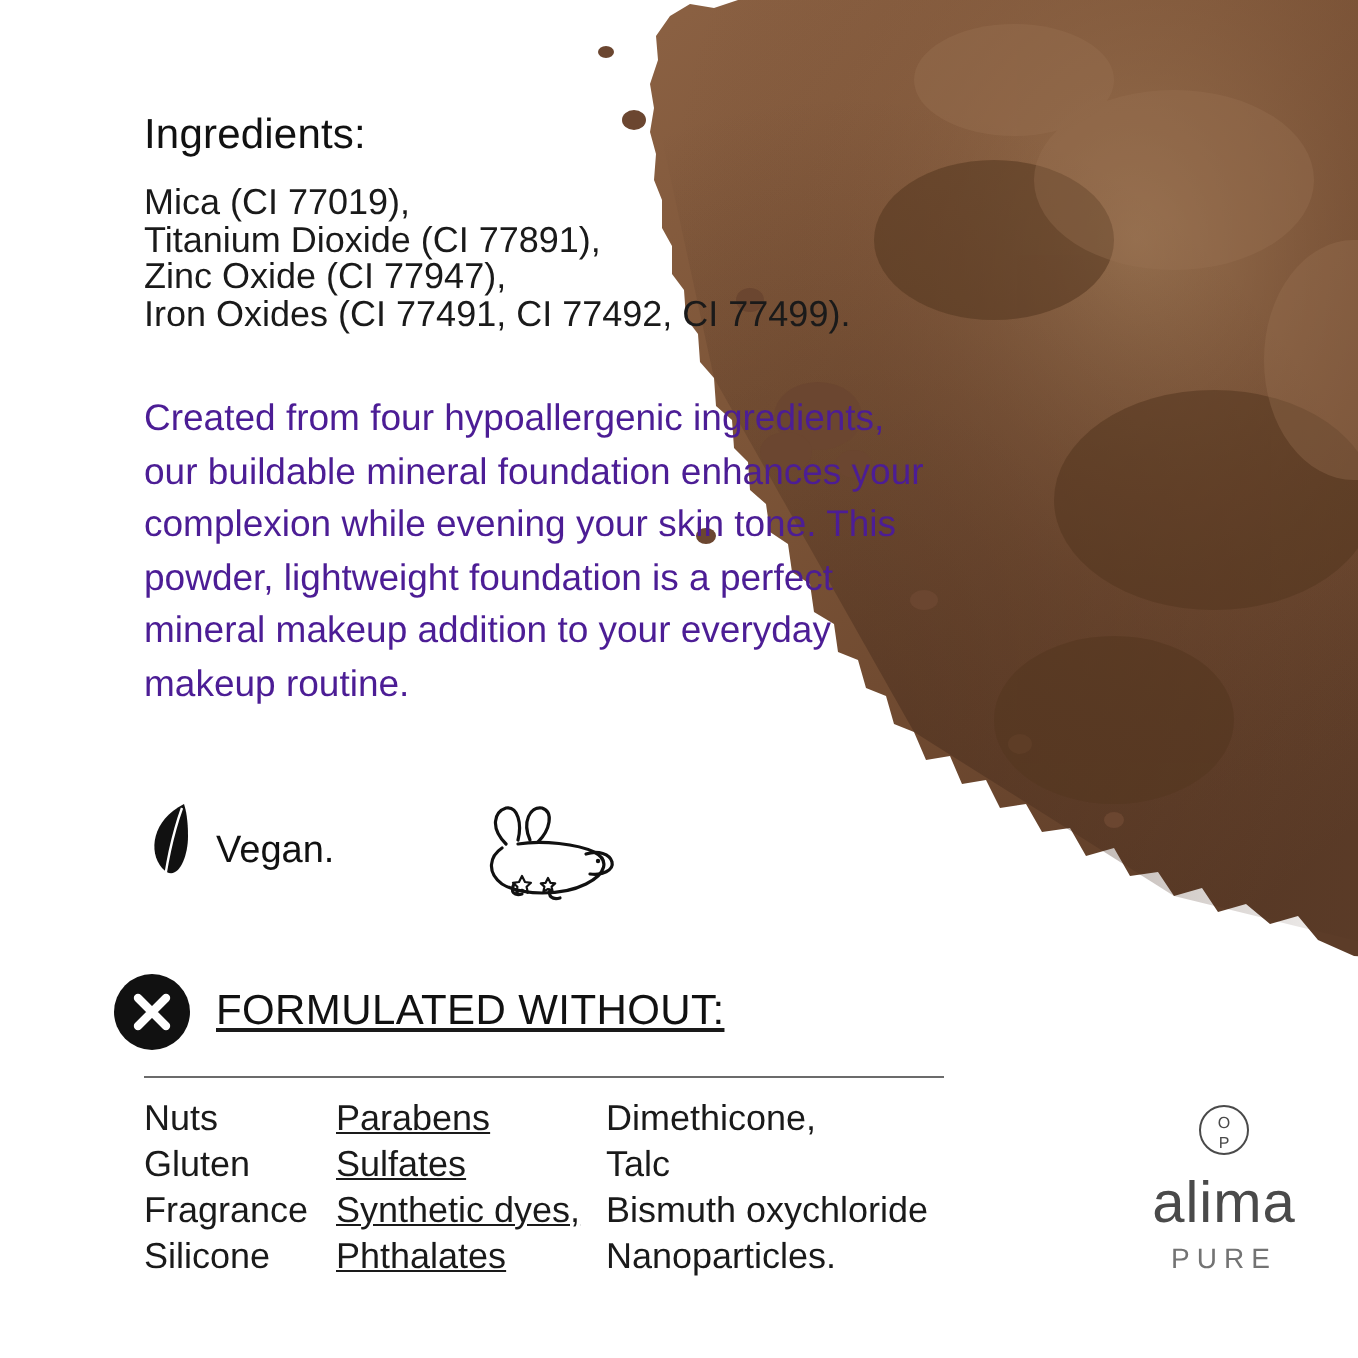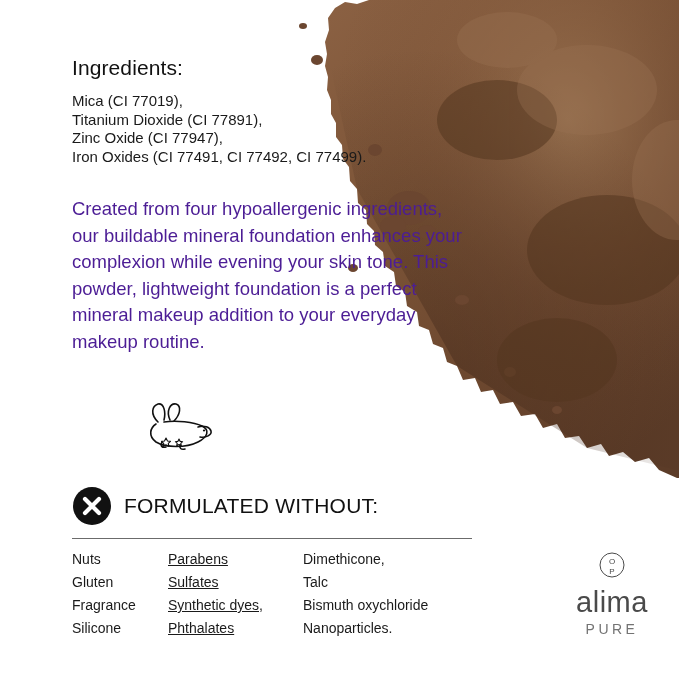--- a/index.html
+++ b/index.html
@@ -46,21 +46,21 @@
     top: 56px;
     font-size: 21px;
     font-weight: 400;
     letter-spacing: 0.1px;
     color: #111;
   }
   .ingredients-list {
     position: absolute;
     left: 34px;
     top: 92px;
-    font-size: 15px;
+    font-size: 18px;
     line-height: 18.5px;
     color: #1a1a1a;
     white-space: pre-line;
   }
 
   .description {
     position: absolute;
     left: 34px;
     top: 196px;
     width: 390px;
@@ -85,24 +85,25 @@
     font-size: 19px;
     color: #111;
     margin-left: 10px;
   }
   .leaf-icon { width: 26px; height: 52px; }
   .bunny-icon { width: 78px; height: 52px; margin-left: 68px; }
 
   
   .fw-header {
     position: absolute;
-    left: 34px;
+    left: 18px;
     top: 486px;
     display: flex;
     align-items: center;
+    text-decoration: underline;
   }
   .x-icon { width: 40px; height: 40px; }
   .fw-title {
     font-size: 21px;
     letter-spacing: 0.2px;
     margin-left: 12px;
     color: #111;
   }
   .divider {
     position: absolute;
@@ -112,21 +113,21 @@
     height: 1px;
     background: #6b6b6b;
   }
   .fw-columns {
     position: absolute;
     left: 34px;
     top: 548px;
     display: flex;
   }
   .fw-col {
-    font-size: 14px;
+    font-size: 18px;
     line-height: 23px;
     color: #1a1a1a;
     white-space: pre-line;
   }
   .fw-col.c1 { width: 96px; }
   .fw-col.c2 { width: 135px; text-decoration: underline; }
   .fw-col.c3 { width: 200px; }
 
   
   .brand {
@@ -222,20 +223,27 @@
   <div class="ingredients-heading">Ingredients:</div>
   <div class="ingredients-list">Mica (CI 77019),
 Titanium Dioxide (CI 77891),
 Zinc Oxide (CI 77947),
 Iron Oxides (CI 77491, CI 77492, CI 77499).</div>
 
   <div class="description">Created from four hypoallergenic ingredients, our buildable mineral foundation enhances your complexion while evening your skin tone. This powder, lightweight foundation is a perfect mineral makeup addition to your everyday makeup routine.</div>
 
   <div class="badges">
 
+    <div class="badge">
+      <svg class="leaf-icon" viewBox="0 0 26 52" aria-hidden="true">
+        <path d="M20,2 C4,10 2,26 9,34 C16,42 22,30 22,18 C22,10 21,5 20,2 Z" fill="#111"></path>
+        <path d="M19,4 C14,18 11,32 9,50" stroke="#ffffff" stroke-width="1.2" fill="none"></path>
+      </svg>
+      <span class="badge-label">Vegan.</span>
+    </div>
 
     <div class="badge">
       <svg class="bunny-icon" viewBox="0 0 78 52" aria-hidden="true">
         <g fill="none" stroke="#111" stroke-width="1.6" stroke-linecap="round" stroke-linejoin="round">
 
           <path d="M18,22 C10,14 12,6 18,4 C24,3 26,12 24,20"></path>
           <path d="M30,20 C26,11 30,3 36,4 C42,6 40,15 34,21"></path>
 
           <path d="M16,24 C10,28 8,36 16,42 C26,48 46,48 58,42 C68,37 70,30 62,26 C54,22 36,20 24,22"></path>
 

